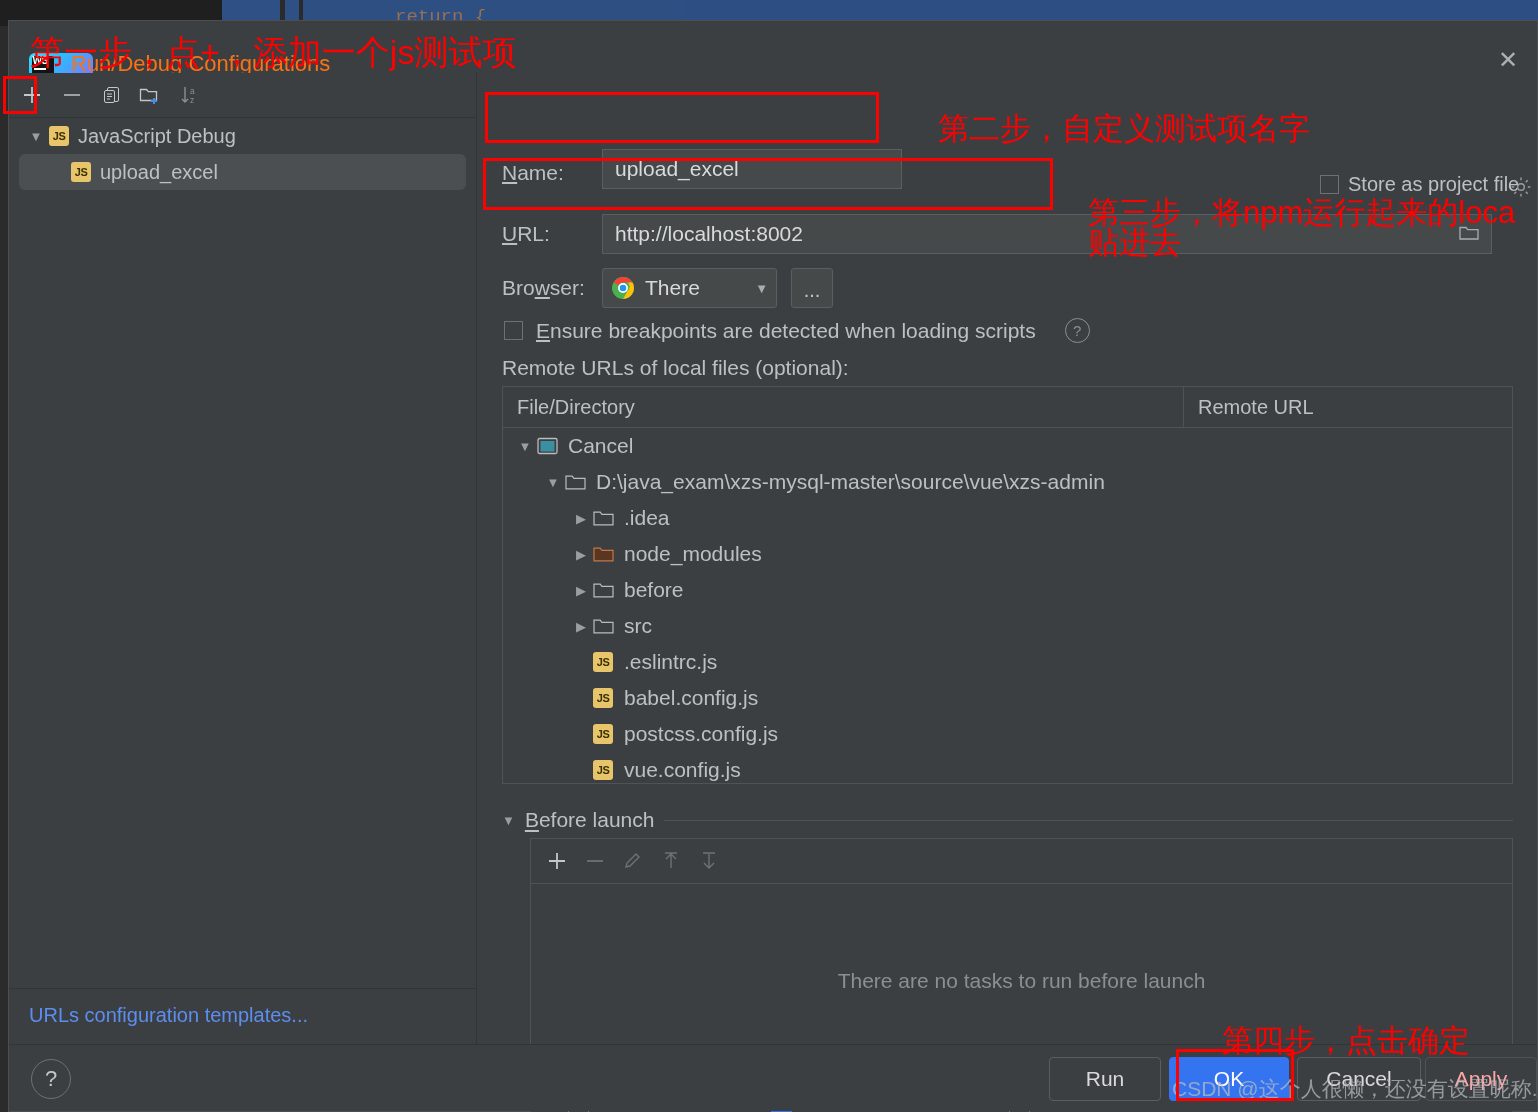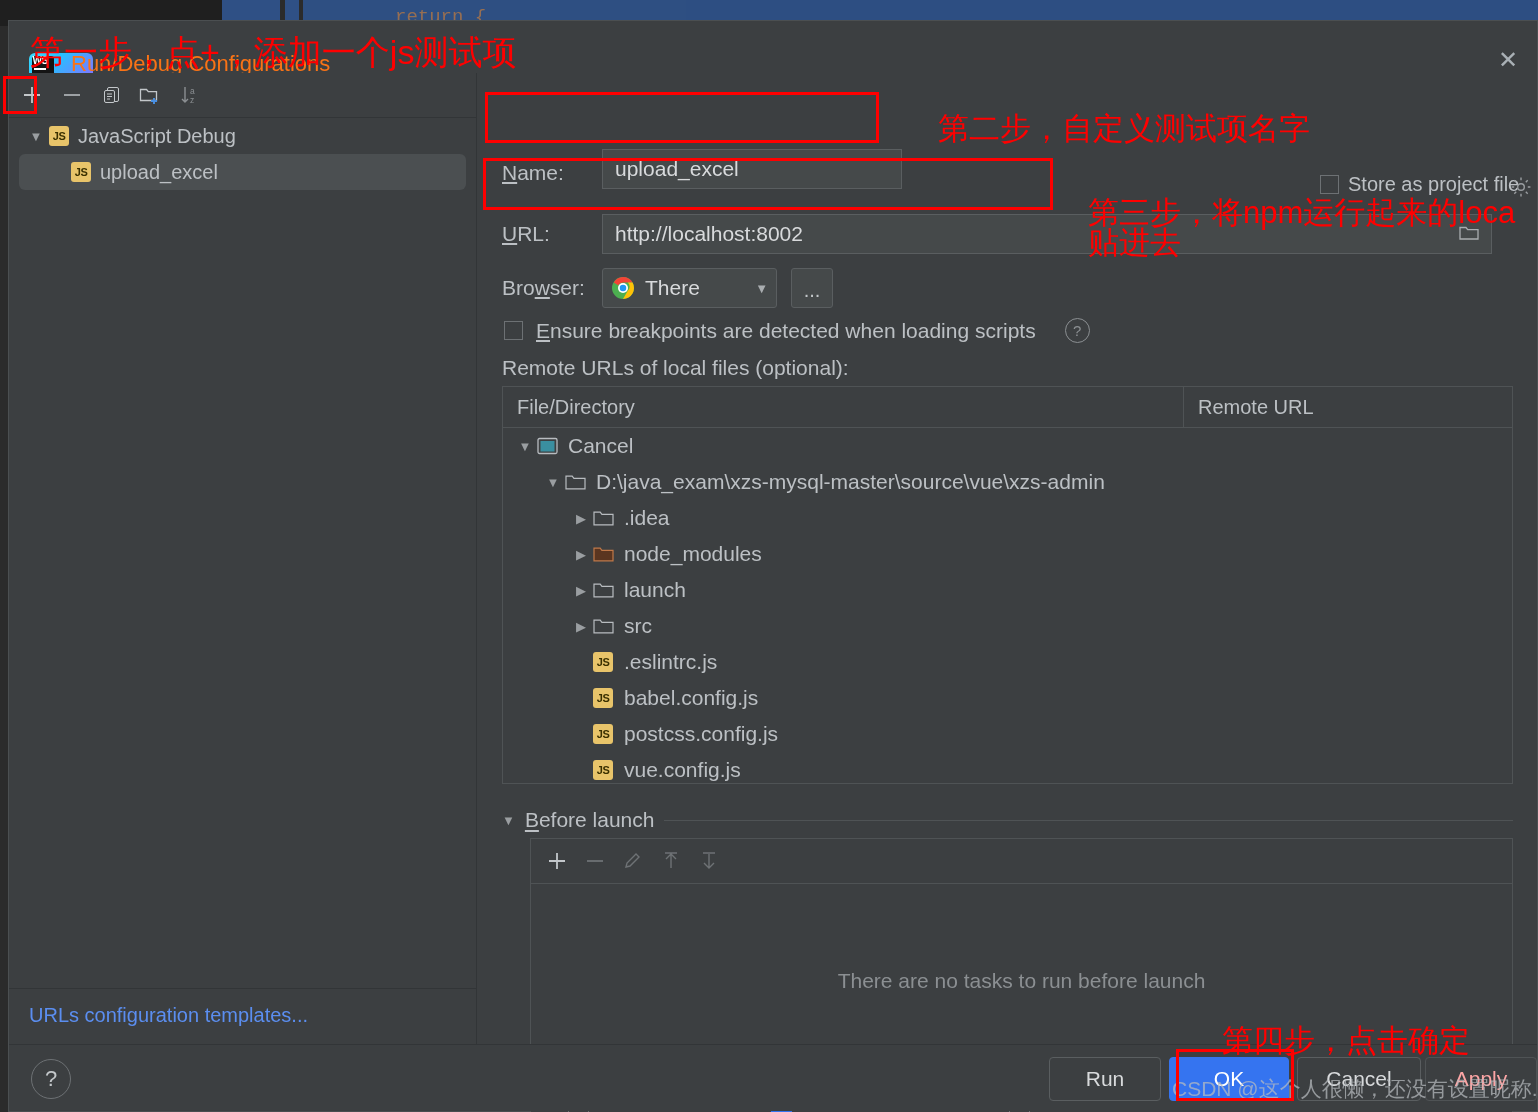--- a/index.html
+++ b/index.html
@@ -328,21 +328,21 @@
             </span>
             <span>node_modules</span>
           </div>
           <div class="frow" style="padding-left: 66px;">
             <span class="fchev">▶</span>
             <span class="folder" style="display: inline-flex; align-items: center;">
               <svg width="21" height="18" viewBox="0 0 21 18">
                 <path d="M1 3.2h6.2l1.7 2.1H20v10.5H1z" fill="none" stroke="#b8bcc0" stroke-width="1.2"></path>
               </svg>
             </span>
-            <span>launch</span>
+            <span>before</span>
           </div>
           <div class="frow" style="padding-left: 66px;">
             <span class="fchev">▶</span>
             <span class="folder" style="display: inline-flex; align-items: center;">
               <svg width="21" height="18" viewBox="0 0 21 18">
                 <path d="M1 3.2h6.2l1.7 2.1H20v10.5H1z" fill="none" stroke="#b8bcc0" stroke-width="1.2"></path>
               </svg>
             </span>
             <span>src</span>
           </div>

